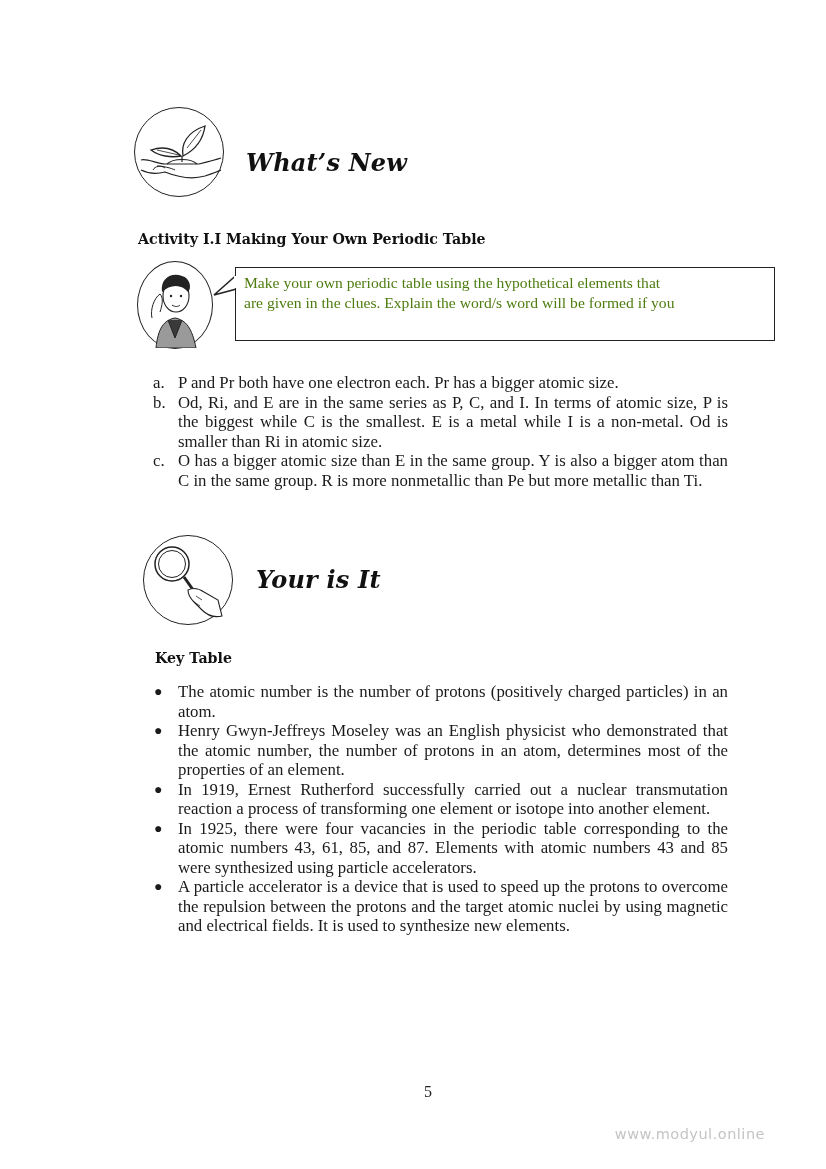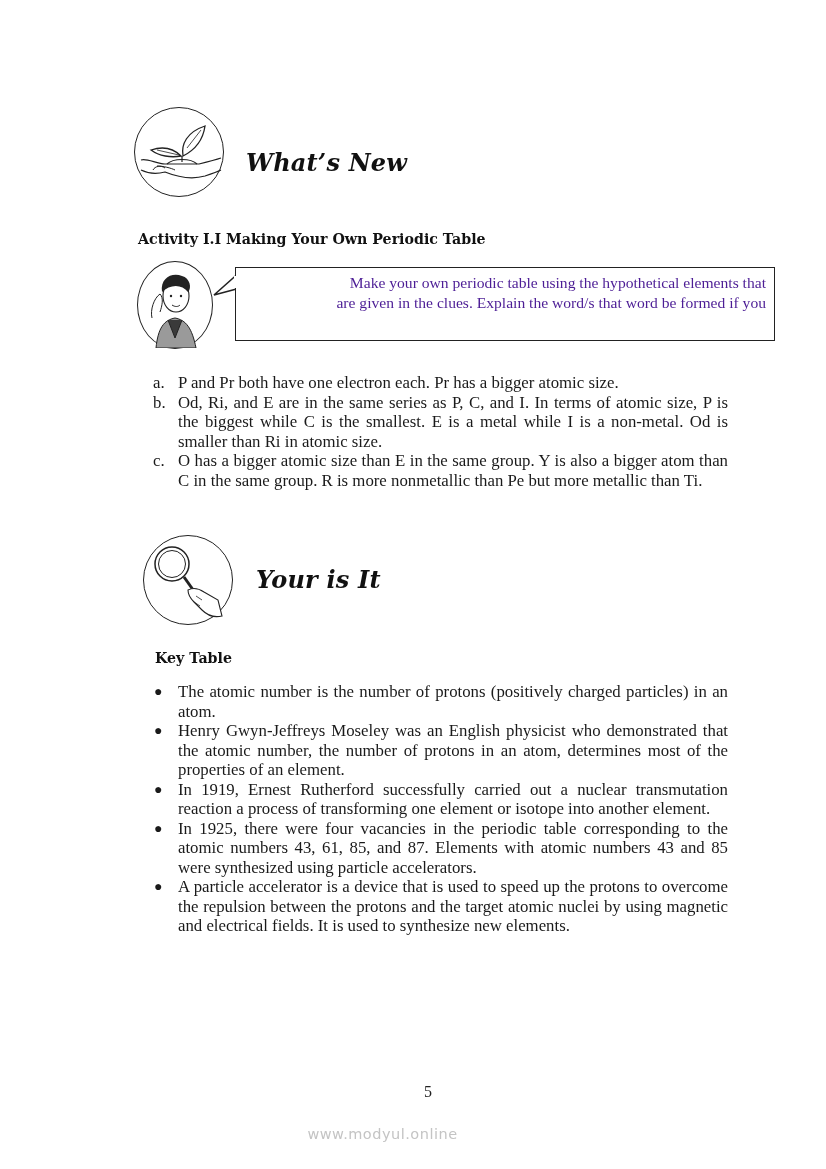--- a/index.html
+++ b/index.html
@@ -8,35 +8,35 @@
     .abs { position: absolute; }
 
     .icon-circle { position: absolute; border: 1.5px solid #222; border-radius: 50%; background: #fff; }
     .icon-circle svg { position: absolute; left: 0; top: 0; }
 
     .section-title { position: absolute; font-family: "DejaVu Serif", serif; font-weight: bold; font-style: italic; font-size: 24px; color: #111; letter-spacing: 0.2px; }
 
     .activity-title { position: absolute; left: 138px; top: 231px; font-family: "DejaVu Serif", serif; font-weight: bold; font-size: 14.2px; color: #111; }
 
     .bubble { position: absolute; left: 235px; top: 267px; width: 540px; height: 74px; border: 1.6px solid #222; background: #fff; box-sizing: border-box; }
-    .bubble-text { position: absolute; left: 0; right: 0; top: 5px; text-align: right; font-family: "Liberation Serif", serif; font-size: 15.6px; line-height: 19.5px; color: #4c1d95; padding: 0 8px; }
+    .bubble-text { position: absolute; left: 0; right: 0; top: 5px; text-align: left; font-family: "Liberation Serif", serif; font-size: 15.6px; line-height: 19.5px; color: #4d7c0f; padding: 0 8px; }
     .bubble-tail { position: absolute; left: 212px; top: 273px; }
 
     .clues { position: absolute; left: 153px; top: 373px; width: 575px; font-family: "Liberation Serif", serif; font-size: 16.8px; line-height: 19.5px; color: #1a1a1a; }
     .clue { position: relative; padding-left: 25px; text-align: justify; }
     .clue .marker { position: absolute; left: 0; top: 0; }
 
     .keypoints-title { position: absolute; left: 155px; top: 650px; font-family: "DejaVu Serif", serif; font-weight: bold; font-size: 14.2px; color: #111; }
 
     .points { position: absolute; left: 153px; top: 682px; width: 575px; font-family: "Liberation Serif", serif; font-size: 16.8px; line-height: 19.5px; color: #1a1a1a; }
     .point { position: relative; padding-left: 25px; text-align: justify; }
     .point .bullet { position: absolute; left: 1px; top: 0; font-size: 14px; }
 
     .page-number { position: absolute; left: 0; width: 856px; top: 1083px; text-align: center; font-family: "Liberation Serif", serif; font-size: 16px; color: #222; }
-    .watermark { position: absolute; left: 0; width: 765px; top: 1126px; text-align: center; font-family: "DejaVu Sans", sans-serif; font-size: 14.5px; color: #c4c4c4; letter-spacing: 0.5px; }
+    .watermark { position: absolute; left: 0; width: 765px; top: 1126px; text-align: right; font-family: "DejaVu Sans", sans-serif; font-size: 14.5px; color: #c4c4c4; letter-spacing: 0.5px; }
   </style>
 </head>
 <body>
 
 <div class="icon-circle" style="left:134px; top:107px; width:88px; height:88px;">
   <svg width="88" height="88" viewBox="0 0 88 88">
 
     <path d="M48 48 C46 36, 52 24, 70 18 C68 32, 60 42, 48 48 Z" fill="none" stroke="#222" stroke-width="1.3"></path>
     <path d="M52 40 L66 22" fill="none" stroke="#222" stroke-width="0.8"></path>
     <path d="M46 48 C38 40, 28 38, 16 42 C24 48, 36 50, 46 48 Z" fill="none" stroke="#222" stroke-width="1.3"></path>
@@ -67,21 +67,21 @@
     <path d="M14 56 C12 48, 16 36, 22 32 C26 36, 24 44, 22 50" fill="#fff" stroke="#222" stroke-width="1"></path>
   </svg>
 </div>
 
 <svg class="bubble-tail" width="26" height="40" viewBox="0 0 26 40">
   <path d="M24.5 2 L2 22 L24.5 16" fill="#fff" stroke="#222" stroke-width="1.6"></path>
 </svg>
 <div class="bubble">
   <div class="bubble-text">
     <div>Make your own periodic table using the hypothetical elements that</div>
-    <div>are given in the clues. Explain the word/s that word be formed if you</div>
+    <div>are given in the clues. Explain the word/s word will be formed if you</div>
   </div>
 </div>
 
 <div class="abs" style="left:234px; top:276px; width:3px; height:12px; background:#fff;"></div>
 
 <div class="clues">
   <div class="clue">
     <span class="marker">a.</span>
     <span>P and Pr both have one electron each. Pr has a bigger atomic size.</span>
   </div>

